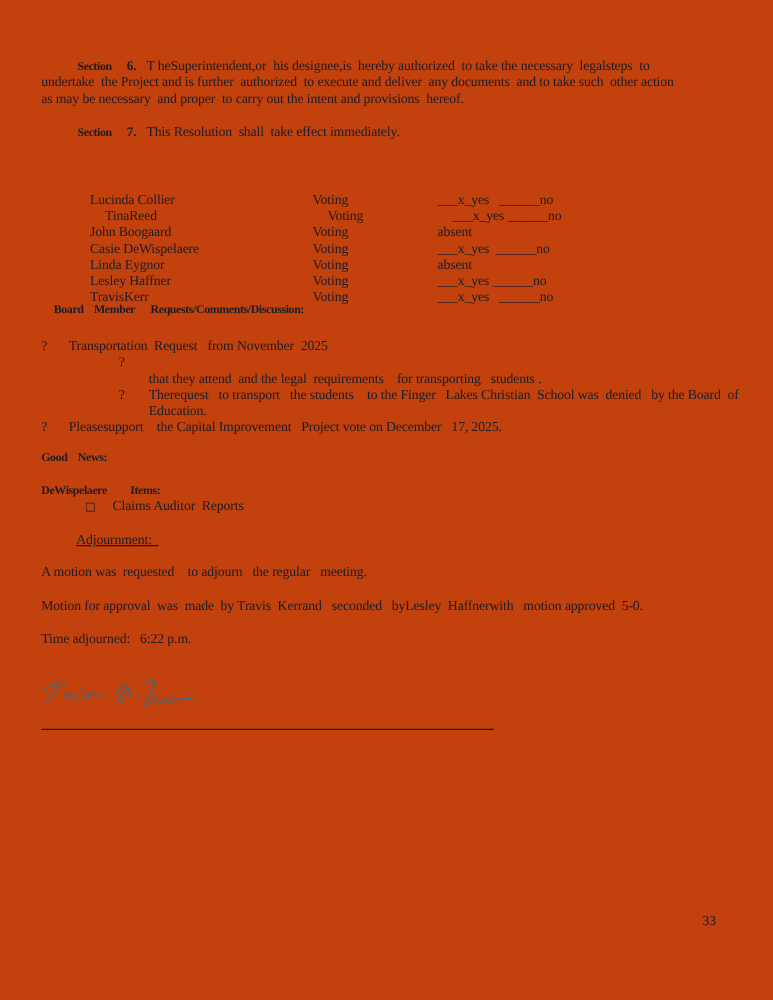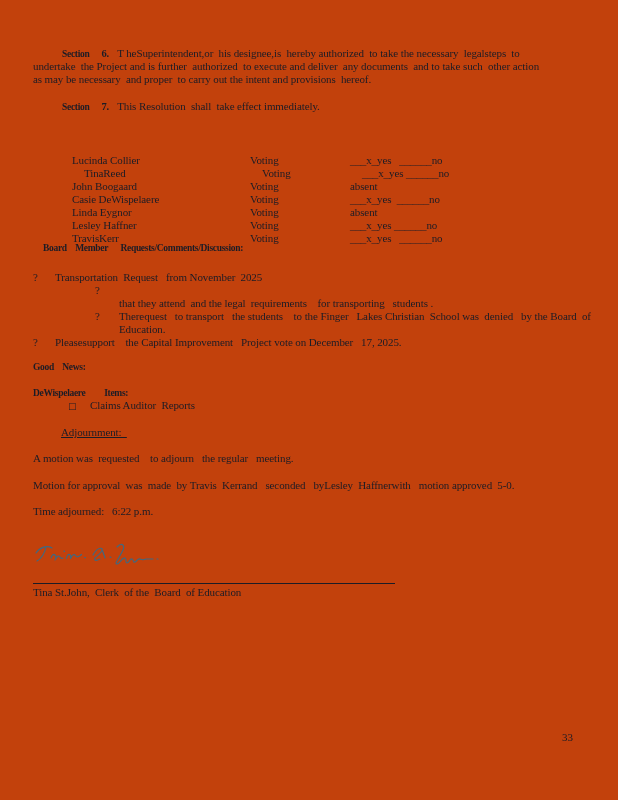--- a/index.html
+++ b/index.html
@@ -66,17 +66,16 @@
   <svg class="sig" width="150" height="38" viewBox="0 0 150 38" aria-label="Tina St. John">
     <g fill="none" stroke="#3c6a84" stroke-width="1.15" stroke-linecap="round" stroke-linejoin="round">
       <path d="M3,15 C7,9 14,7 19,10 M13,9 C12,15 8,21 4,23"></path>
       <path d="M18,20 q2,-5 4,-3 q2,2 0,5 q3,-6 5,-3 q1,2 3,1 m1,-7 l0.5,0.5 m2,7 q1,-5 3,-4 q2,1 1,4 q3,-6 5,-3 q1,2 3,1 q2,-1 3,-2 m3,3 l1,0.3"></path>
       <path d="M60,17 c5,-9 12,-8 8,-3 c-3,4 -8,6 -6,8 c1,1 3,0 5,-1 m2,-10 l3,9 m5,-1 l0.9,0.3"></path>
       <path d="M84,9 c5,-5 9,-2 5,5 c-3,6 -8,12 -5,12 c3,0 5,-7 8,-6 c2,1 0,5 2,5 c2,0 3,-5 5,-4 c2,1 1,4 3,3 c2,-1 3,-4 5,-3 c2,1 4,1 6,0 l7,0 m4,0 l1,0"></path>
     </g>
   </svg>
 
   <div class="sigline"></div>
-  <div class="ln" style="left:33px;top:586px;">Tina St.John,  Clerk  of the  Board  of Education</div>
 
   <div class="pageno">33</div>
 
 </div>
 
 </body></html>

